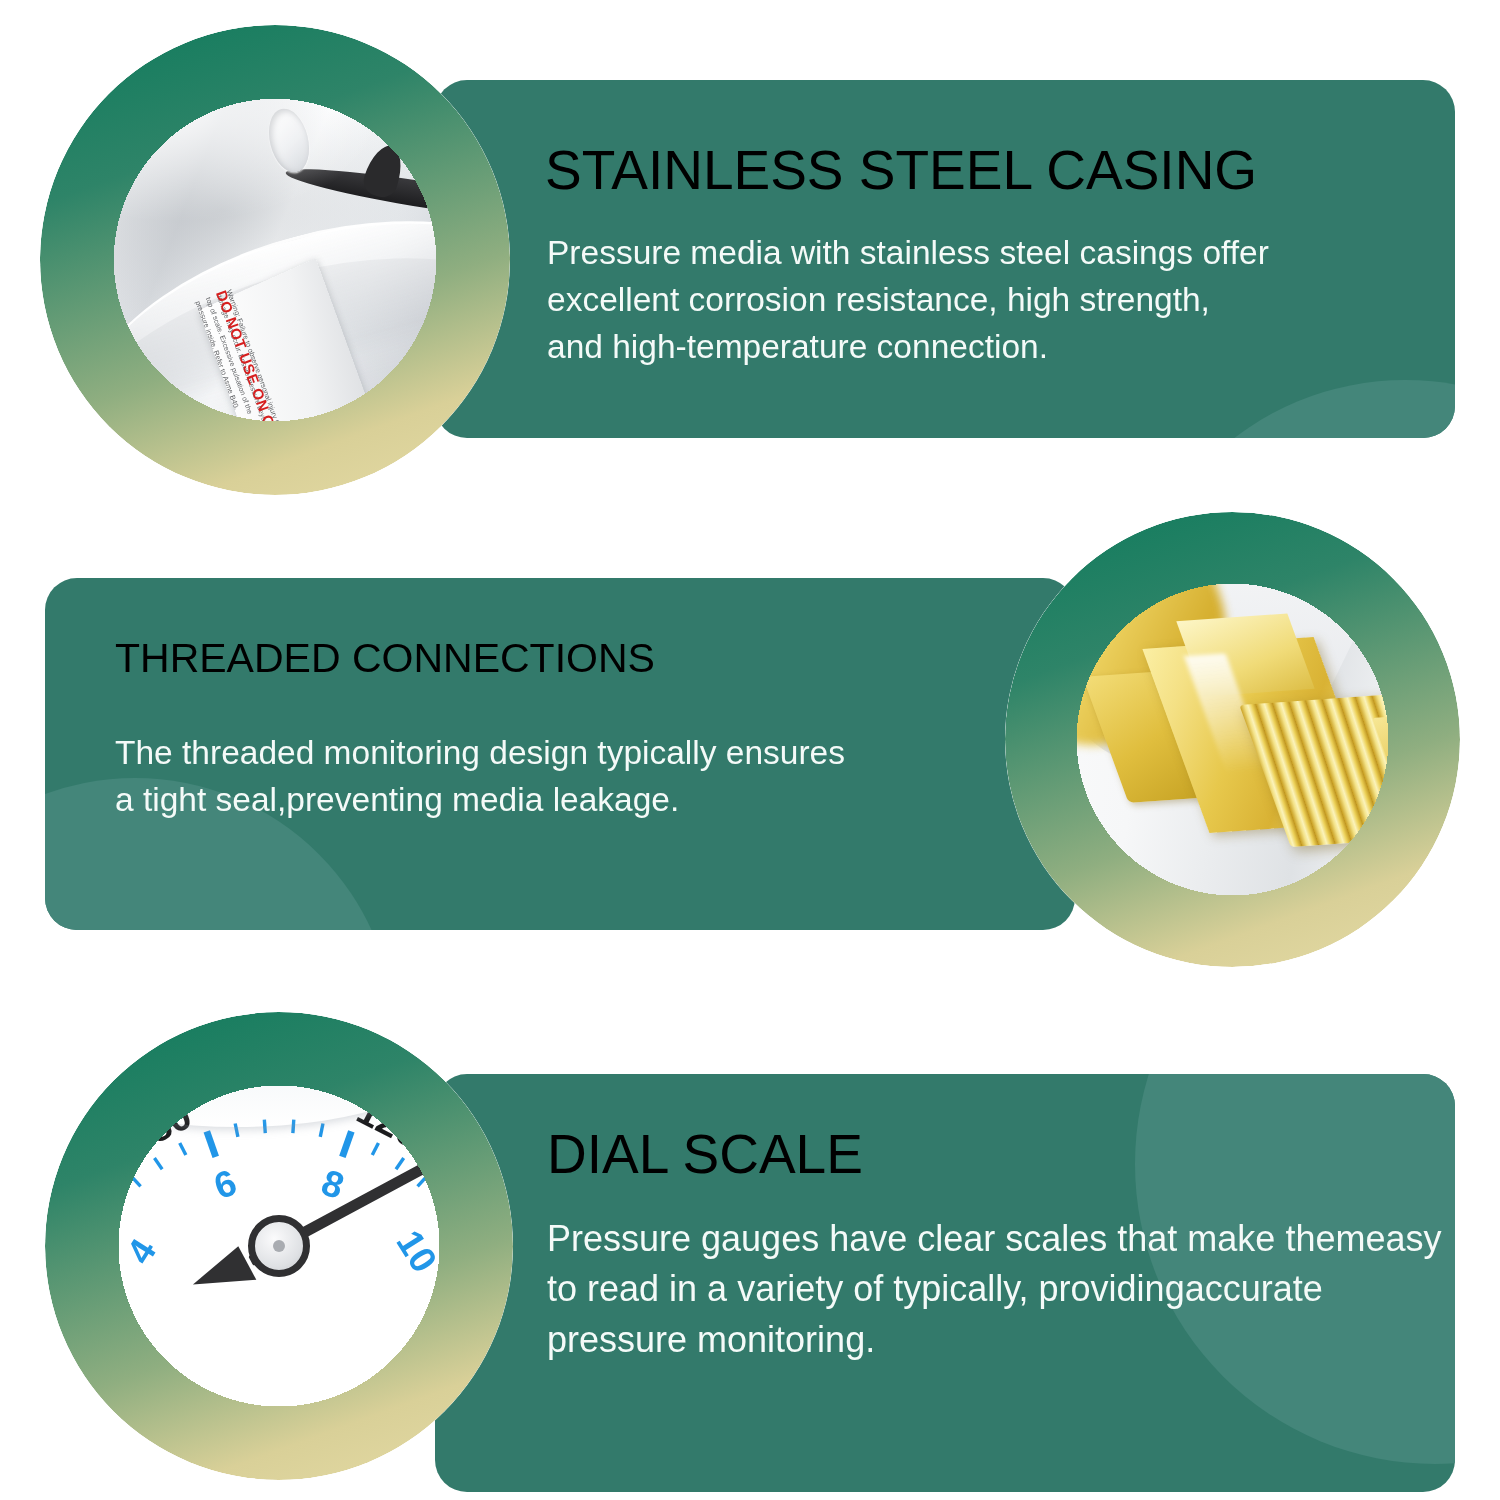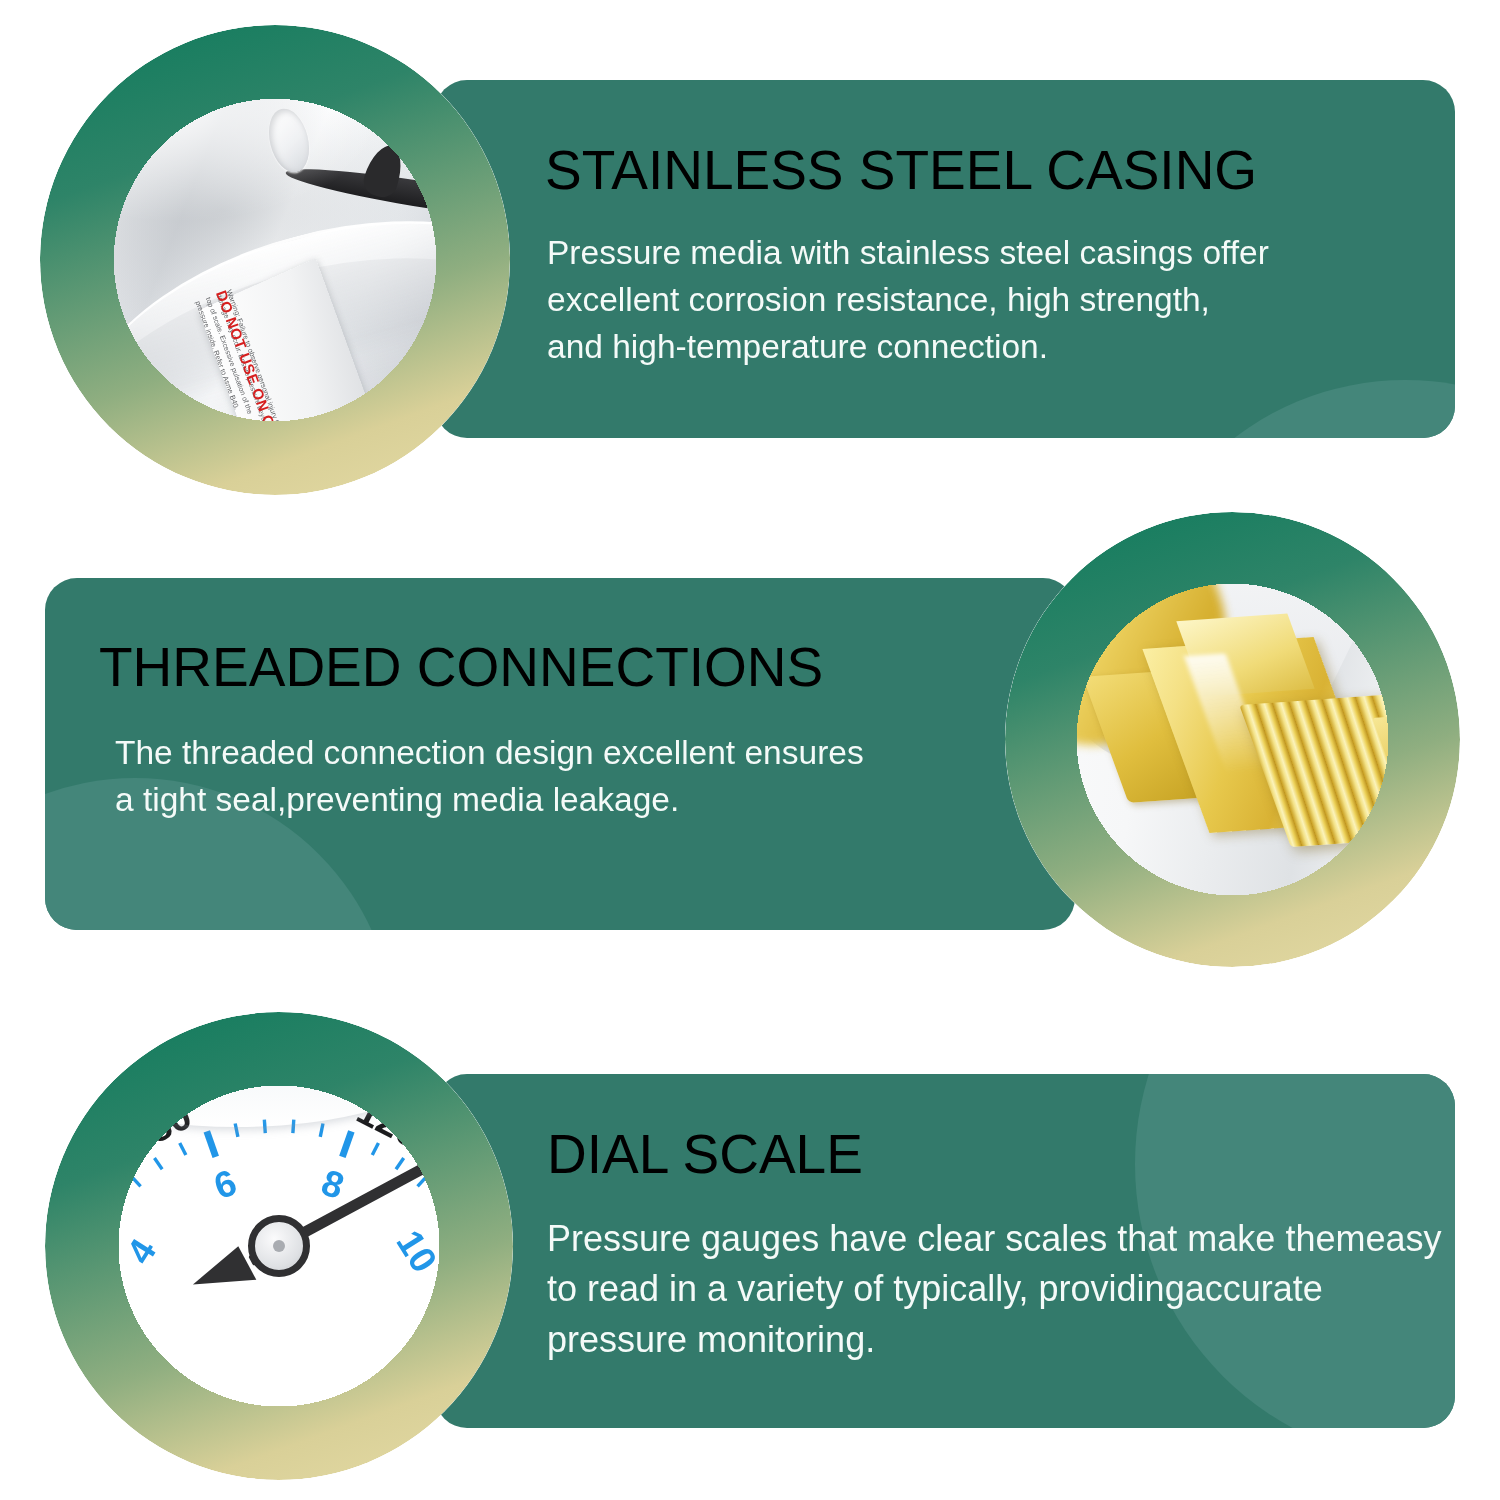--- a/index.html
+++ b/index.html
@@ -34,25 +34,25 @@
 
   
   #panel1{left:435px;top:80px;width:1020px;height:358px;}
   #panel1 .wash{width:560px;height:560px;left:690px;top:300px;}
   #panel1 .t{position:absolute;left:110px;top:58px;font-size:55px;}
   #panel1 .b{position:absolute;left:112px;top:150px;font-size:33.5px;}
 
   
   #panel2{left:45px;top:578px;width:1030px;height:352px;}
   #panel2 .wash{width:520px;height:520px;left:-170px;top:200px;}
-  #panel2 .t{position:absolute;left:54px;top:57px;font-size:55px;}
+  #panel2 .t{position:absolute;left:70px;top:57px;font-size:41px;}
   #panel2 .b{position:absolute;left:70px;top:152px;font-size:33.5px;}
 
   
-  #panel3{left:435px;top:1074px;width:1020px;height:354px;}
+  #panel3{left:435px;top:1074px;width:1020px;height:418px;}
   #panel3 .wash{width:600px;height:600px;left:700px;top:-210px;}
   #panel3 .t{position:absolute;left:112px;top:48px;font-size:55px;}
   #panel3 .b{position:absolute;left:112px;top:140px;font-size:36px;}
 
   
   .bubble{
     position:absolute;
     border-radius:50%;
     overflow:hidden;
     background:#ffffff;
@@ -288,21 +288,21 @@
         <div>and high-temperature connection.</div>
       </div>
     </div>
   </div>
 
   <div class="panel" id="panel2">
     <div class="wash"></div>
     <div class="inner">
       <div class="t">THREADED CONNECTIONS</div>
       <div class="p-body b">
-        <div>The threaded connection design excellent ensures</div>
+        <div>The threaded monitoring design typically ensures</div>
         <div>a tight seal,preventing media leakage.</div>
       </div>
     </div>
   </div>
 
   <div class="panel" id="panel3">
     <div class="wash"></div>
     <div class="inner">
       <div class="t">DIAL SCALE</div>
       <div class="p-body b">

